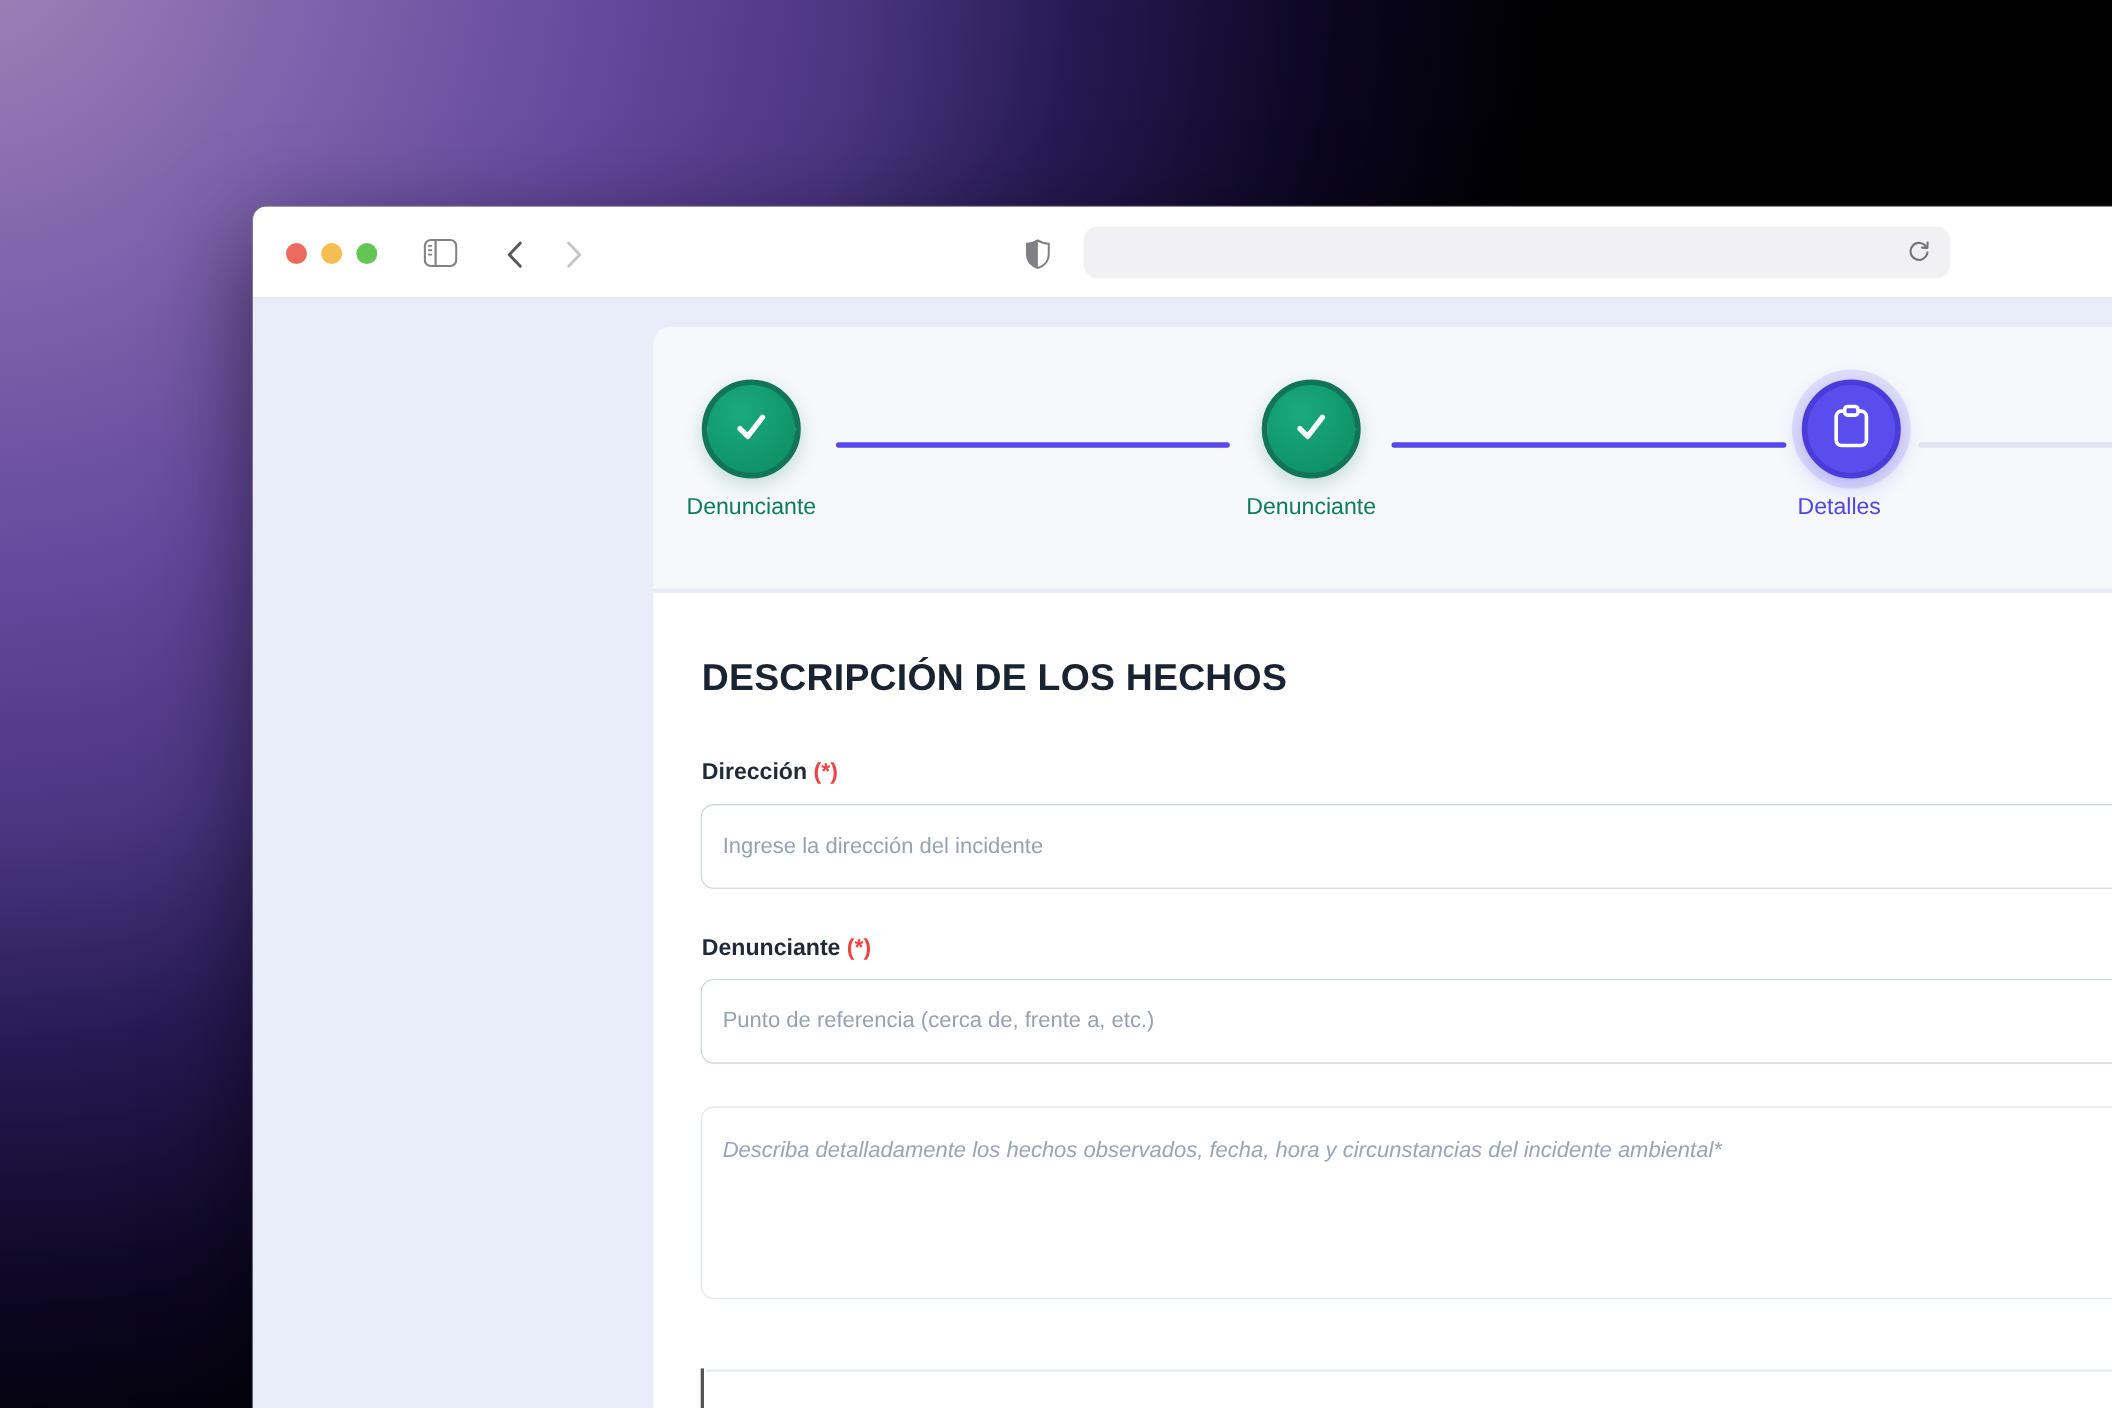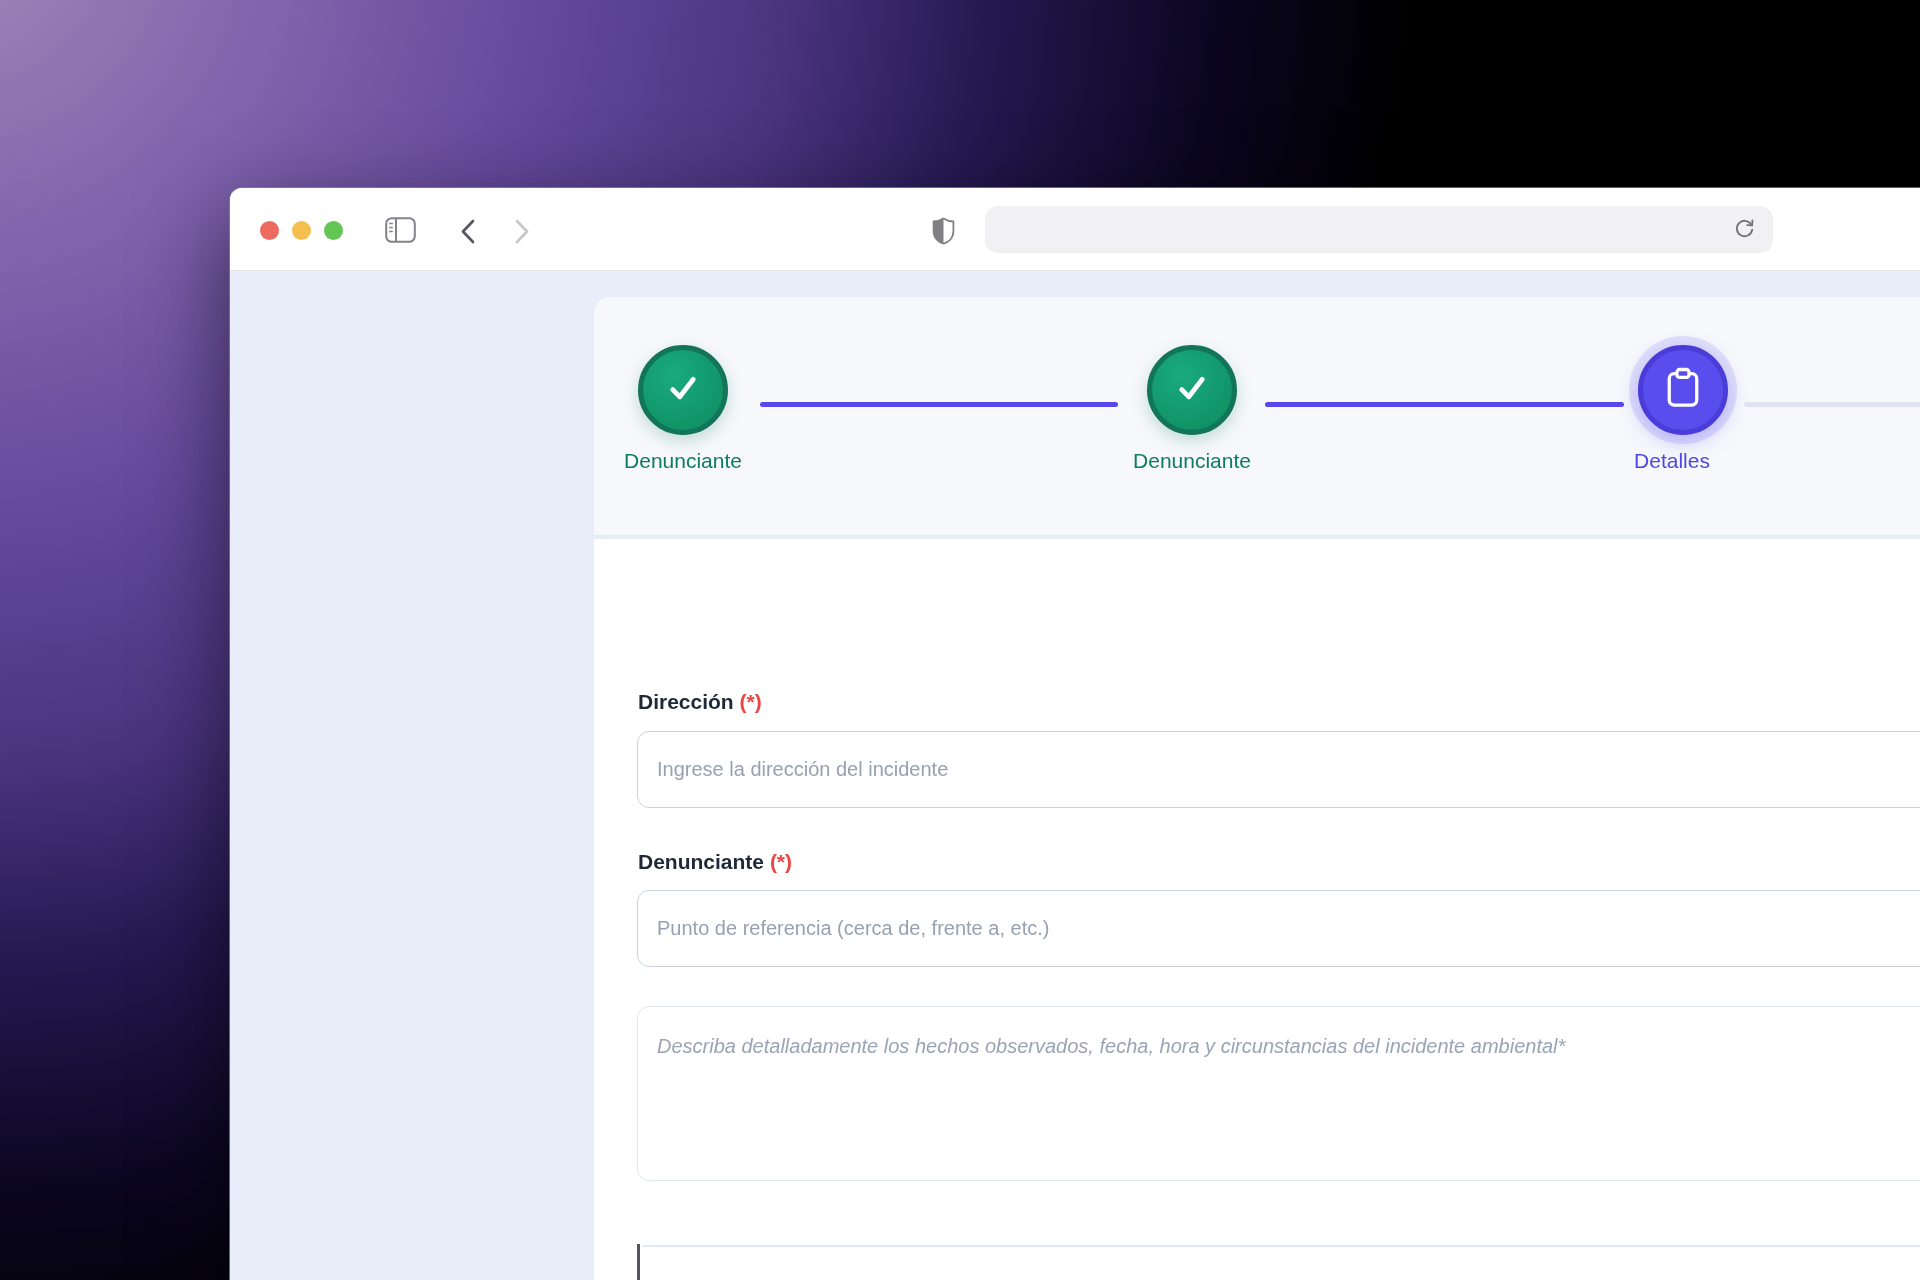--- a/index.html
+++ b/index.html
@@ -196,20 +196,21 @@
             <rect x="12.5" y="3.2" width="11" height="7.2" rx="2.4" fill="#5a4ded"></rect>
           </svg>
         </span>
       </div>
       <div class="step-label current l3">Detalles</div>
 
       <div class="connector todo k3"></div>
     </div>
 
     <div class="form-card">
+      <h1 class="form-title">DESCRIPCIÓN DE LOS HECHOS</h1>
 
       <div class="field-label fl1">
         <span>Dirección</span>
         <span class="req">(*)</span>
       </div>
       <input class="text-input ti1" type="text" placeholder="Ingrese la dirección del incidente" style="">
 
       <div class="field-label fl2">
         <span>Denunciante</span>
         <span class="req">(*)</span>

